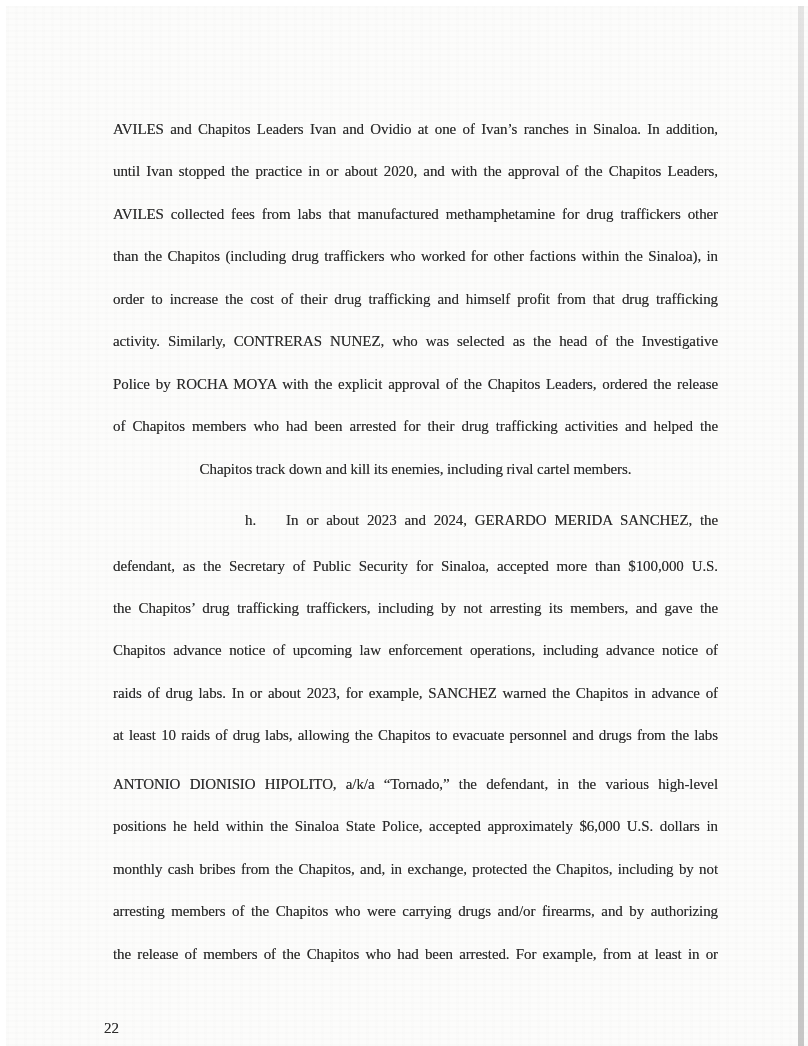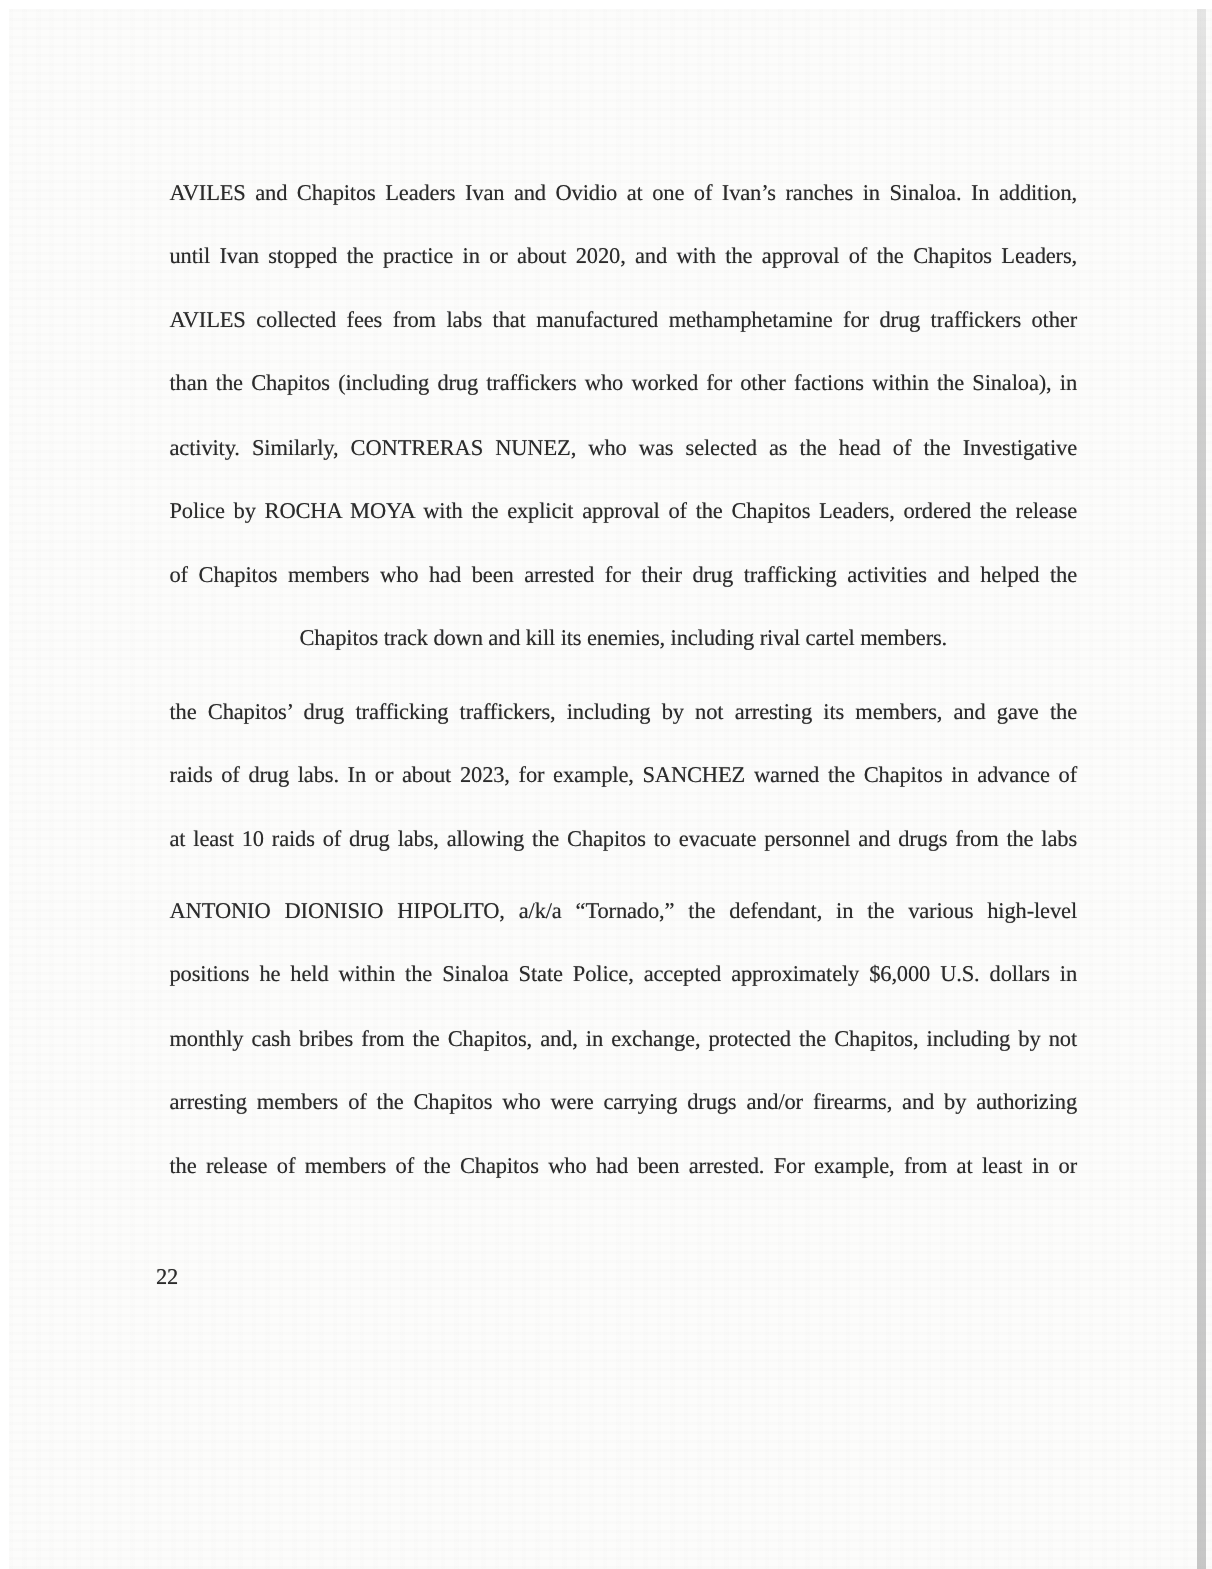--- a/index.html
+++ b/index.html
@@ -70,27 +70,31 @@
   <div class="scan-line"></div>
 
   <div class="text-block">
 
     <div id="paragraphs">
         <div class="paragraph">
           <div class="line justify"><span>AVILES and Chapitos Leaders Ivan and Ovidio at one of Ivan’s ranches in Sinaloa. In addition,</span></div>
           <div class="line justify"><span>until Ivan stopped the practice in or about 2020, and with the approval of the Chapitos Leaders,</span></div>
           <div class="line justify"><span>AVILES collected fees from labs that manufactured methamphetamine for drug traffickers other</span></div>
           <div class="line justify"><span>than the Chapitos (including drug traffickers who worked for other factions within the Sinaloa), in</span></div>
+          <div class="line justify"><span>order to increase the cost of their drug trafficking and himself profit from that drug trafficking</span></div>
           <div class="line justify"><span>activity. Similarly, CONTRERAS NUNEZ, who was selected as the head of the Investigative</span></div>
           <div class="line justify"><span>Police by ROCHA MOYA with the explicit approval of the Chapitos Leaders, ordered the release</span></div>
           <div class="line justify"><span>of Chapitos members who had been arrested for their drug trafficking activities and helped the</span></div>
           <div class="line"><span>Chapitos track down and kill its enemies, including rival cartel members.</span></div>
         </div>
         <div class="paragraph">
+          <div class="line justify"><span class="first-indent"></span><span class="para-label">h.</span><span>In or about 2023 and 2024, GERARDO MERIDA SANCHEZ, the</span></div>
+          <div class="line justify"><span>defendant, as the Secretary of Public Security for Sinaloa, accepted more than $100,000 U.S.</span></div>
           <div class="line justify"><span>the Chapitos’ drug trafficking traffickers, including by not arresting its members, and gave the</span></div>
+          <div class="line justify"><span>Chapitos advance notice of upcoming law enforcement operations, including advance notice of</span></div>
           <div class="line justify"><span>raids of drug labs. In or about 2023, for example, SANCHEZ warned the Chapitos in advance of</span></div>
           <div class="line justify"><span>at least 10 raids of drug labs, allowing the Chapitos to evacuate personnel and drugs from the labs</span></div>
         </div>
         <div class="paragraph">
           <div class="line justify"><span>ANTONIO DIONISIO HIPOLITO, a/k/a “Tornado,” the defendant, in the various high-level</span></div>
           <div class="line justify"><span>positions he held within the Sinaloa State Police, accepted approximately $6,000 U.S. dollars in</span></div>
           <div class="line justify"><span>monthly cash bribes from the Chapitos, and, in exchange, protected the Chapitos, including by not</span></div>
           <div class="line justify"><span>arresting members of the Chapitos who were carrying drugs and/or firearms, and by authorizing</span></div>
           <div class="line justify"><span>the release of members of the Chapitos who had been arrested. For example, from at least in or</span></div>
         </div>

